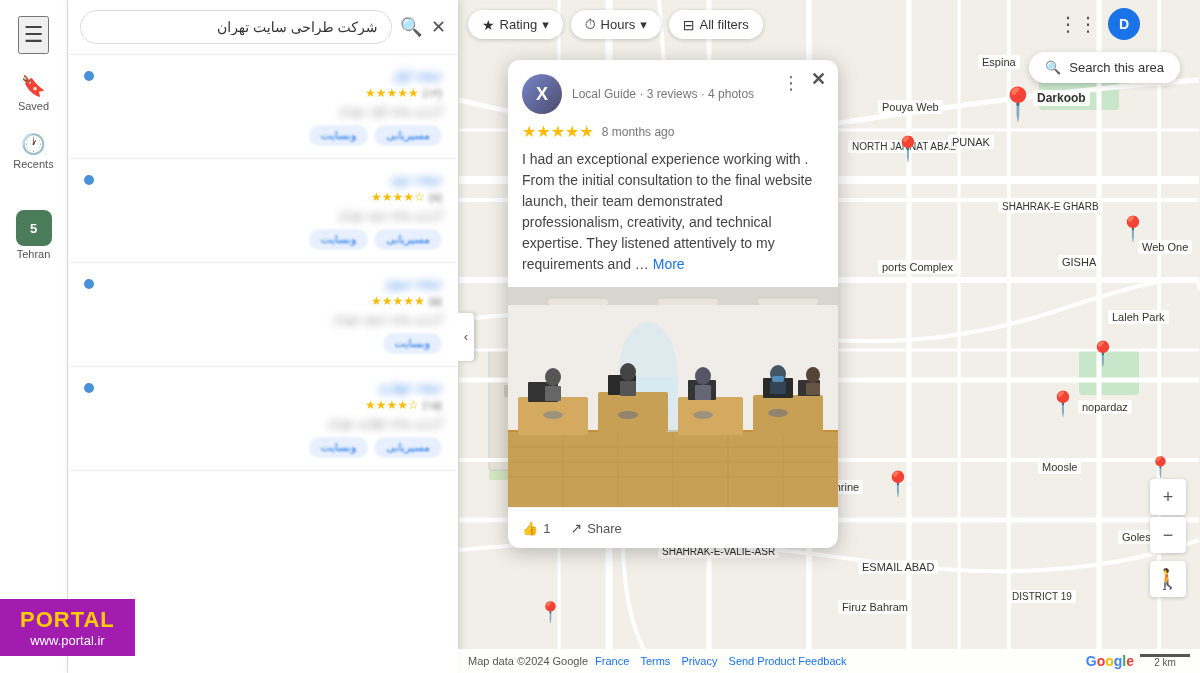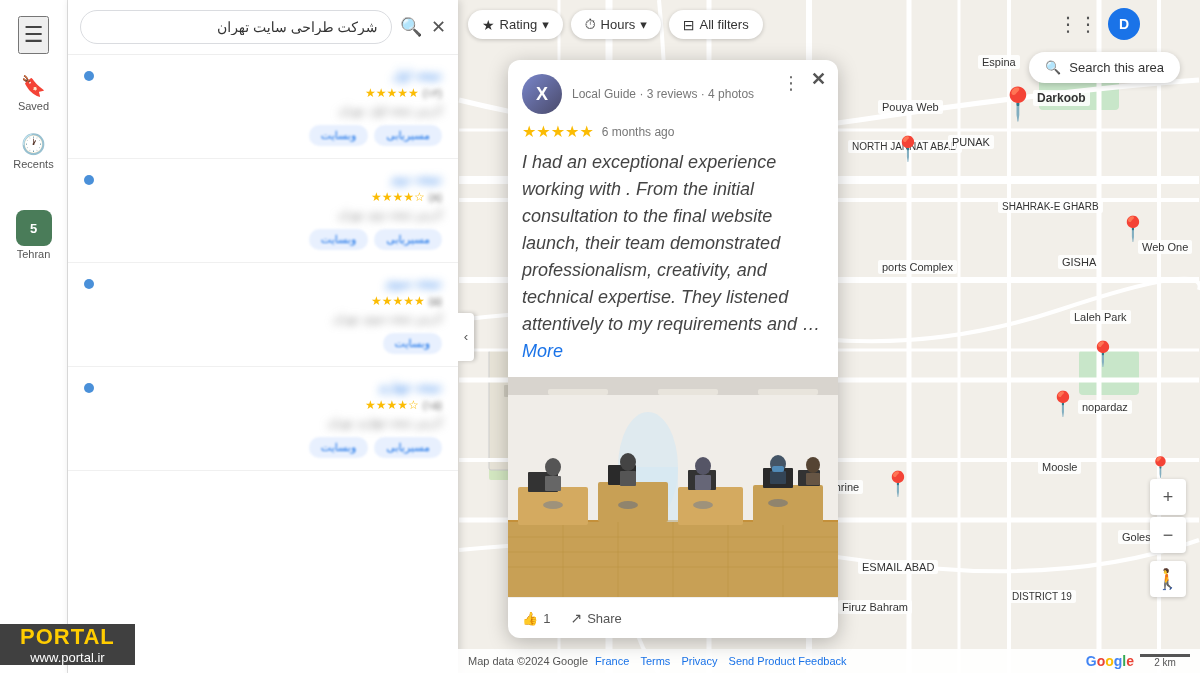--- a/index.html
+++ b/index.html
@@ -83,21 +83,21 @@
     .review-avatar-inner { width: 100%; height: 100%; background: linear-gradient(135deg, #5c6bc0, #333); display: flex; align-items: center; justify-content: center; }
     .reviewer-info { flex: 1; }
     .reviewer-name { font-size: 14px; font-weight: 600; color: #333; }
     .reviewer-meta { font-size: 12px; color: #777; }
     .close-x { position: absolute; top: 8px; right: 12px; background: none; border: none; cursor: pointer; color: #555; font-size: 18px; font-weight: bold; }
 
     .review-rating { display: flex; align-items: center; gap: 8px; padding: 0 14px 8px; }
     .review-stars { color: #fbbc04; font-size: 16px; }
     .review-time { font-size: 12px; color: #777; }
 
-    .review-text { padding: 0 14px 12px; font-size: 18px; color: #444; line-height: 1.5; font-style: italic; }
+    .review-text { padding: 0 14px 12px; font-size: 14px; color: #444; line-height: 1.5; }
     .review-more { color: #1a73e8; cursor: pointer; }
 
     .review-photo { width: 100%; height: 220px; background: #c8b89a; overflow: hidden; }
     
     .office-scene { width: 100%; height: 100%; position: relative; }
     .office-floor { position: absolute; bottom: 0; left: 0; right: 0; height: 35%; background: #c4903a; }
     .office-wall { position: absolute; top: 0; left: 0; right: 0; height: 65%; background: #f0ede8; }
     .office-ceiling { position: absolute; top: 0; left: 0; right: 0; height: 8%; background: #d8d4ce; }
 
     .review-actions { display: flex; align-items: center; padding: 12px 14px; gap: 20px; border-top: 1px solid #f0f0f0; }
@@ -108,21 +108,21 @@
     .map-ctrl-btn { width: 36px; height: 36px; background: #fff; border: none; border-radius: 4px; cursor: pointer; font-size: 18px; box-shadow: 0 1px 4px rgba(0,0,0,0.2); display: flex; align-items: center; justify-content: center; color: #555; }
 
     .map-street-btn { position: absolute; right: 14px; bottom: 76px; z-index: 20; }
     .map-person-btn { width: 36px; height: 36px; background: #fff; border: none; border-radius: 4px; cursor: pointer; box-shadow: 0 1px 4px rgba(0,0,0,0.2); display: flex; align-items: center; justify-content: center; color: #1a73e8; font-size: 20px; }
 
     
     .map-bottom { position: absolute; bottom: 0; left: 0; right: 0; background: rgba(255,255,255,0.9); padding: 4px 10px; display: flex; align-items: center; justify-content: space-between; font-size: 11px; color: #555; z-index: 20; }
     .map-bottom a { color: #1a73e8; text-decoration: none; margin: 0 4px; }
 
     
-    .portal-badge { position: absolute; bottom: 8px; left: 0; z-index: 50; background: #404040; padding: 0 20px; }
+    .portal-badge { position: absolute; bottom: 17px; left: 0; z-index: 50; background: #a21caf; padding: 8px 20px; }
     .portal-text { color: #ffcc00; font-size: 22px; font-weight: 900; letter-spacing: 1px; }
     .portal-url { color: #fff; font-size: 13px; text-align: center; }
 
     
     .blurred { filter: blur(4px); }
   </style>
 </head>
 <body>
 
 <div class="app-container">
@@ -277,21 +277,21 @@
       <div class="map-label" style="top:240px;left:680px;">Web One</div>
       <div class="map-label" style="top:340px;left:320px;">شرکت مین</div>
       <div class="map-label" style="top:380px;left:120px;">Mehrabad International Airport</div>
       <div class="map-label" style="top:400px;left:620px;">nopardaz</div>
       <div class="map-label" style="top:430px;left:200px;">MEHR ABAD</div>
       <div class="map-label" style="top:480px;left:270px;">Imamzadeh Hasan Shrine</div>
       <div class="map-label" style="top:545px;left:200px;font-size:10px;">SHAHRAK-E-VALIE-ASR</div>
       <div class="map-label" style="top:560px;left:400px;">ESMAIL ABAD</div>
       <div class="map-label" style="top:600px;left:380px;">Firuz Bahram</div>
       <div class="map-label" style="top:530px;left:660px;">Golestan</div>
-      <div class="map-label" style="top:310px;left:612px;text-align:center;">Laleh Park</div>
+      <div class="map-label" style="top:310px;left:650px;text-align:center;">Laleh Park</div>
       <div class="map-label" style="top:590px;left:550px;font-size:10px;">DISTRICT 19</div>
       <div class="map-label" style="top:460px;left:580px;">Moosle</div>
 
       <div class="map-pin" style="top:85px;left:540px;"><span class="pin-active">📍</span></div>
       <div class="map-pin" style="top:215px;left:660px;"><span class="pin-red">📍</span></div>
       <div class="map-pin" style="top:235px;left:280px;"><span class="pin-red">📍</span></div>
       <div class="map-pin" style="top:315px;left:330px;"><span style="color:#d32f2f;font-size:30px;">📍</span></div>
       <div class="map-pin" style="top:390px;left:590px;"><span class="pin-red">📍</span></div>
       <div class="map-pin" style="top:405px;left:88px;"><span style="font-size:20px;">✈</span></div>
       <div class="map-pin" style="top:470px;left:425px;"><span class="pin-red">📍</span></div>
@@ -348,21 +348,21 @@
           <div class="reviewer-meta">Local Guide · 3 reviews · 4 photos</div>
         </div>
         <button class="close-x">✕</button>
         <button style="position:absolute;top:12px;right:38px;background:none;border:none;cursor:pointer;color:#666;font-size:18px;">
           <span>⋮</span>
         </button>
       </div>
 
       <div class="review-rating">
         <span class="review-stars">★★★★★</span>
-        <span class="review-time">6 months ago</span>
+        <span class="review-time">8 months ago</span>
       </div>
 
       <div class="review-text">
         <span>I had an exceptional experience working with . From the initial consultation to the final website launch, their team demonstrated professionalism, creativity, and technical expertise. They listened attentively to my requirements and …</span>
         <span class="review-more">More</span>
       </div>
 
       <div class="review-photo">
         <div class="office-scene">
           <div class="office-wall"></div>

